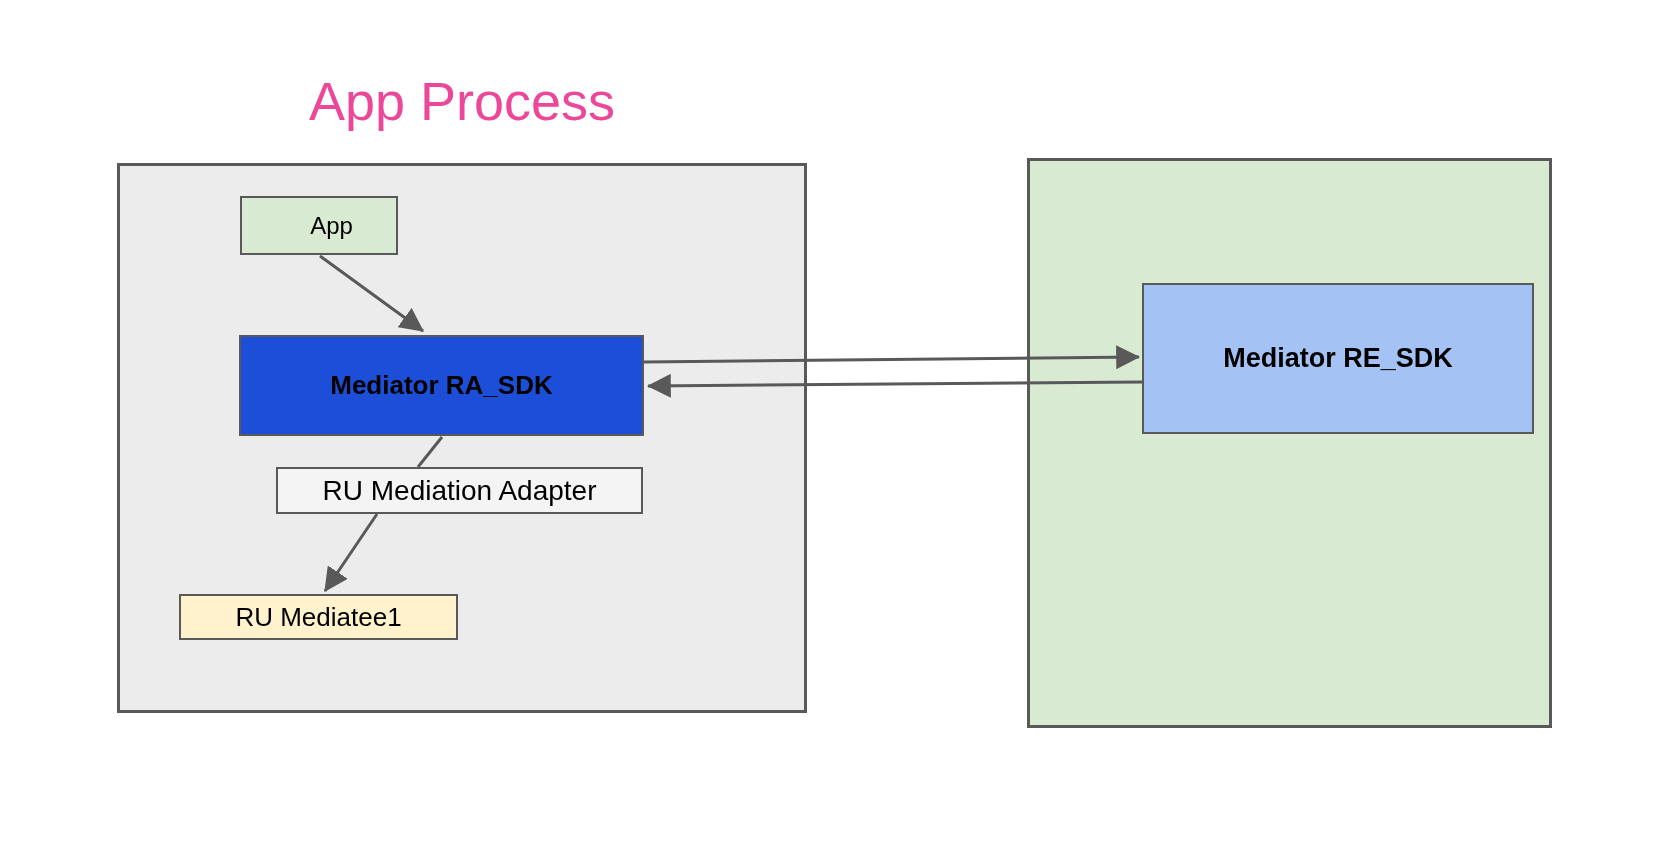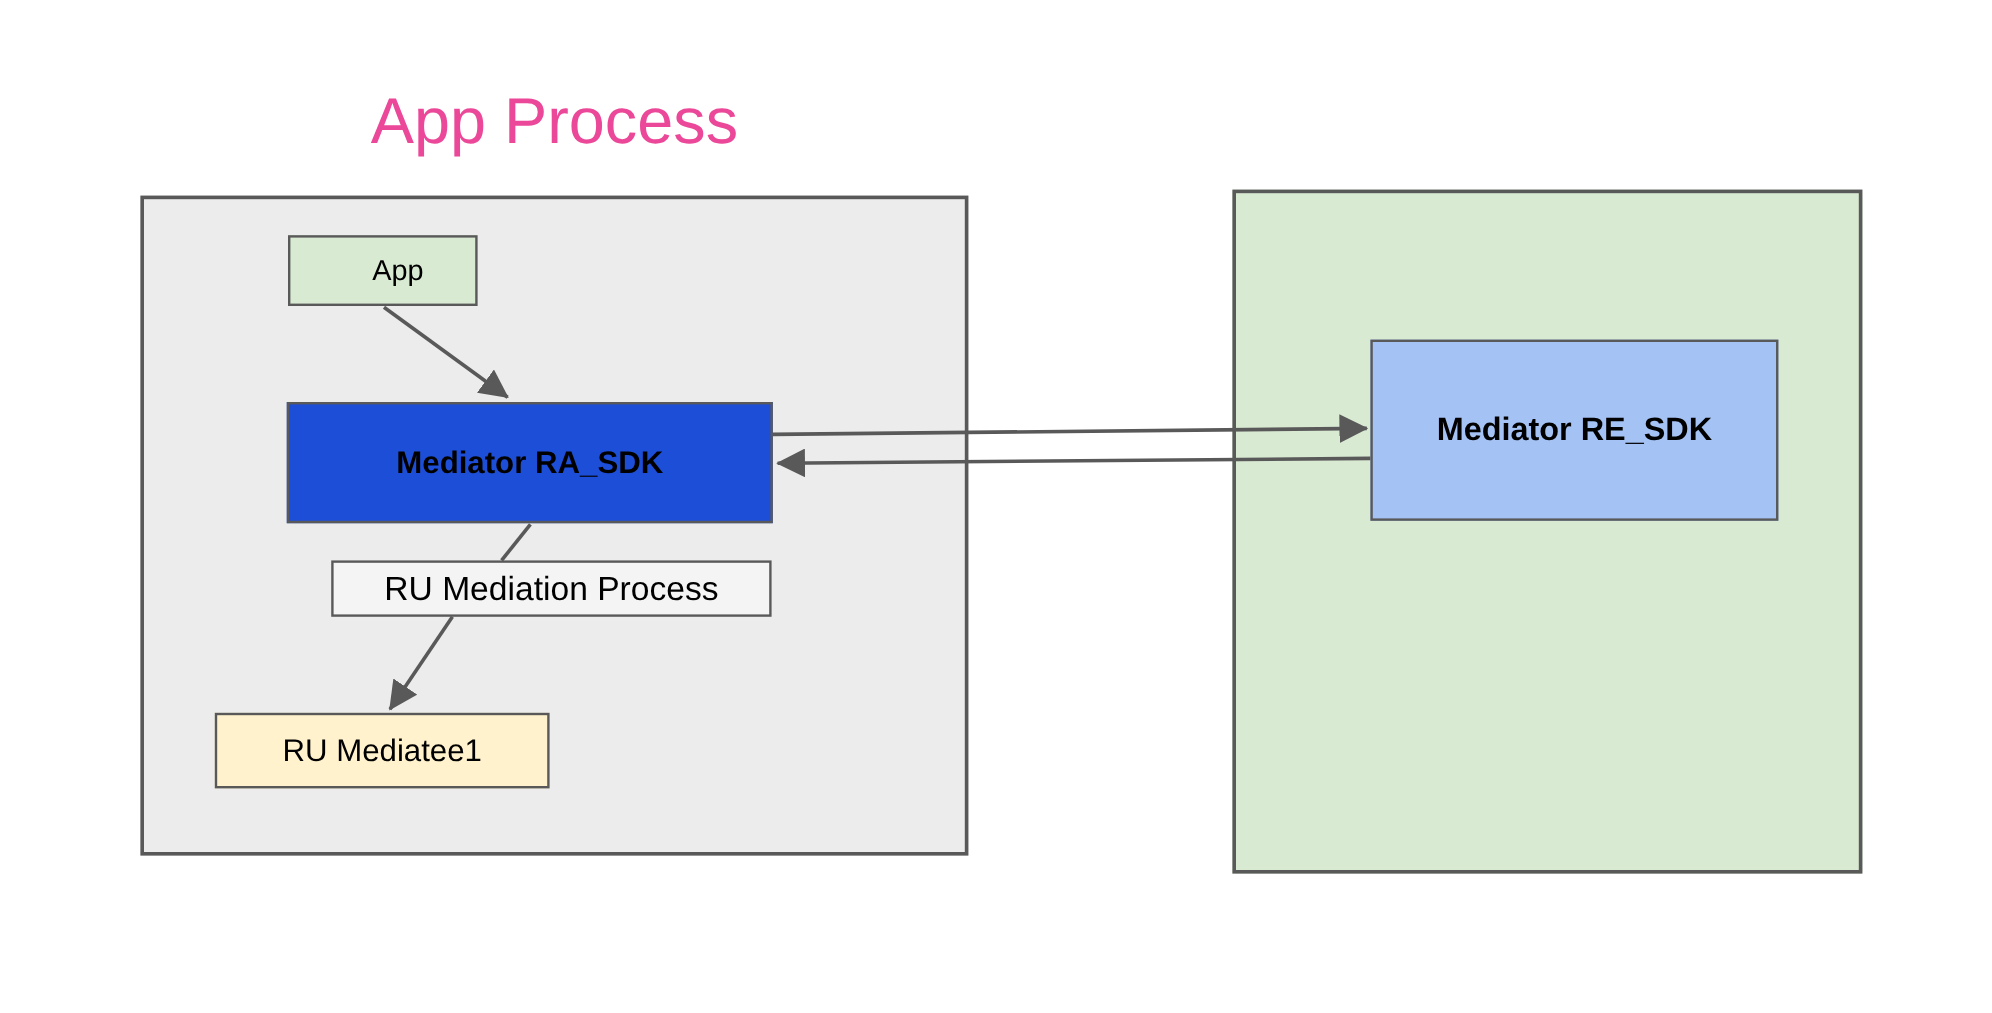--- a/index.html
+++ b/index.html
@@ -64,26 +64,26 @@
     background: #1d4ed8;
     font-size: 26px;
     font-weight: bold;
   }
   .node-adapter {
     left: 276px; top: 467px; width: 367px; height: 47px;
     background: #f4f4f4;
     font-size: 28px;
   }
   .node-mediatee {
-    left: 179px; top: 594px; width: 279px; height: 63px;
+    left: 179px; top: 594px; width: 279px; height: 46px;
     background: #fff2cc;
     font-size: 26px;
   }
   .node-mediator-re {
-    left: 1142px; top: 283px; width: 340px; height: 151px;
+    left: 1142px; top: 283px; width: 392px; height: 151px;
     background: #a4c2f4;
     font-size: 27px;
     font-weight: bold;
   }
 
   .edges-overlay {
     position: absolute;
     left: 0; top: 0;
     width: 1660px;
     height: 844px;
@@ -103,21 +103,21 @@
 
   <div class="node node-app">
     <span>App</span>
   </div>
 
   <div class="node node-mediator-ra">
     <span>Mediator RA_SDK</span>
   </div>
 
   <div class="node node-adapter">
-    <span>RU Mediation Process</span>
+    <span>RU Mediation Adapter</span>
   </div>
 
   <div class="node node-mediatee">
     <span>RU Mediatee1</span>
   </div>
 
   <div class="node node-mediator-re">
     <span>Mediator RE_SDK</span>
   </div>
 

